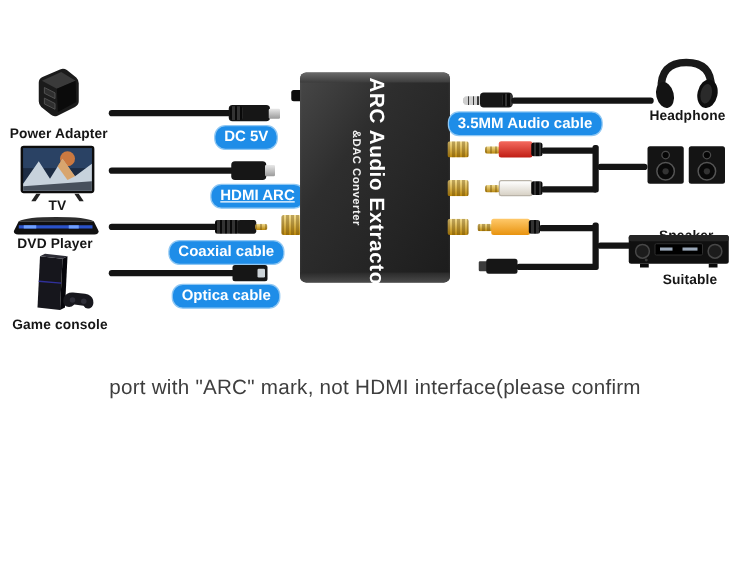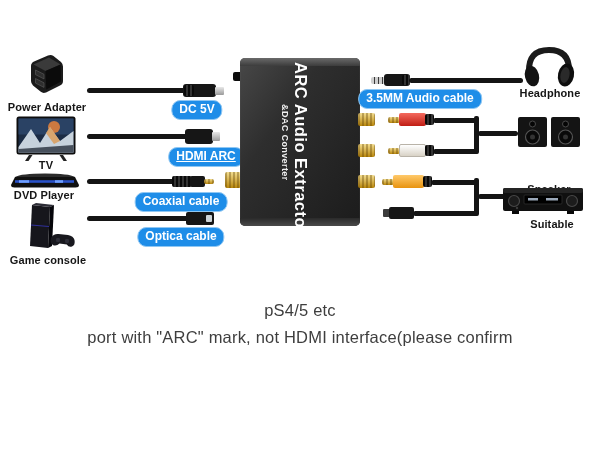--- a/index.html
+++ b/index.html
@@ -226,17 +226,16 @@
       <circle cx="12" cy="16" r="5.5" fill="#1c1c1c" stroke="#474747" stroke-width="1.2"></circle>
       <circle cx="70" cy="16" r="5.5" fill="#1c1c1c" stroke="#474747" stroke-width="1.2"></circle>
       <circle cx="15" cy="23" r="1.2" fill="#3a3a3a"></circle>
       <rect x="10" y="26" width="7" height="3" fill="#090909"></rect>
       <rect x="65" y="26" width="7" height="3" fill="#090909"></rect>
     </svg>
   </div>
   <div class="dev-label" style="left:512px;top:218px;width:80px;">Suitable</div>
 
   <div class="description">
-    <div>pS4/5 etc</div>
     <div>port with "ARC" mark, not HDMI interface(please confirm</div>
   </div>
 
 </div>
 
 </body></html>

